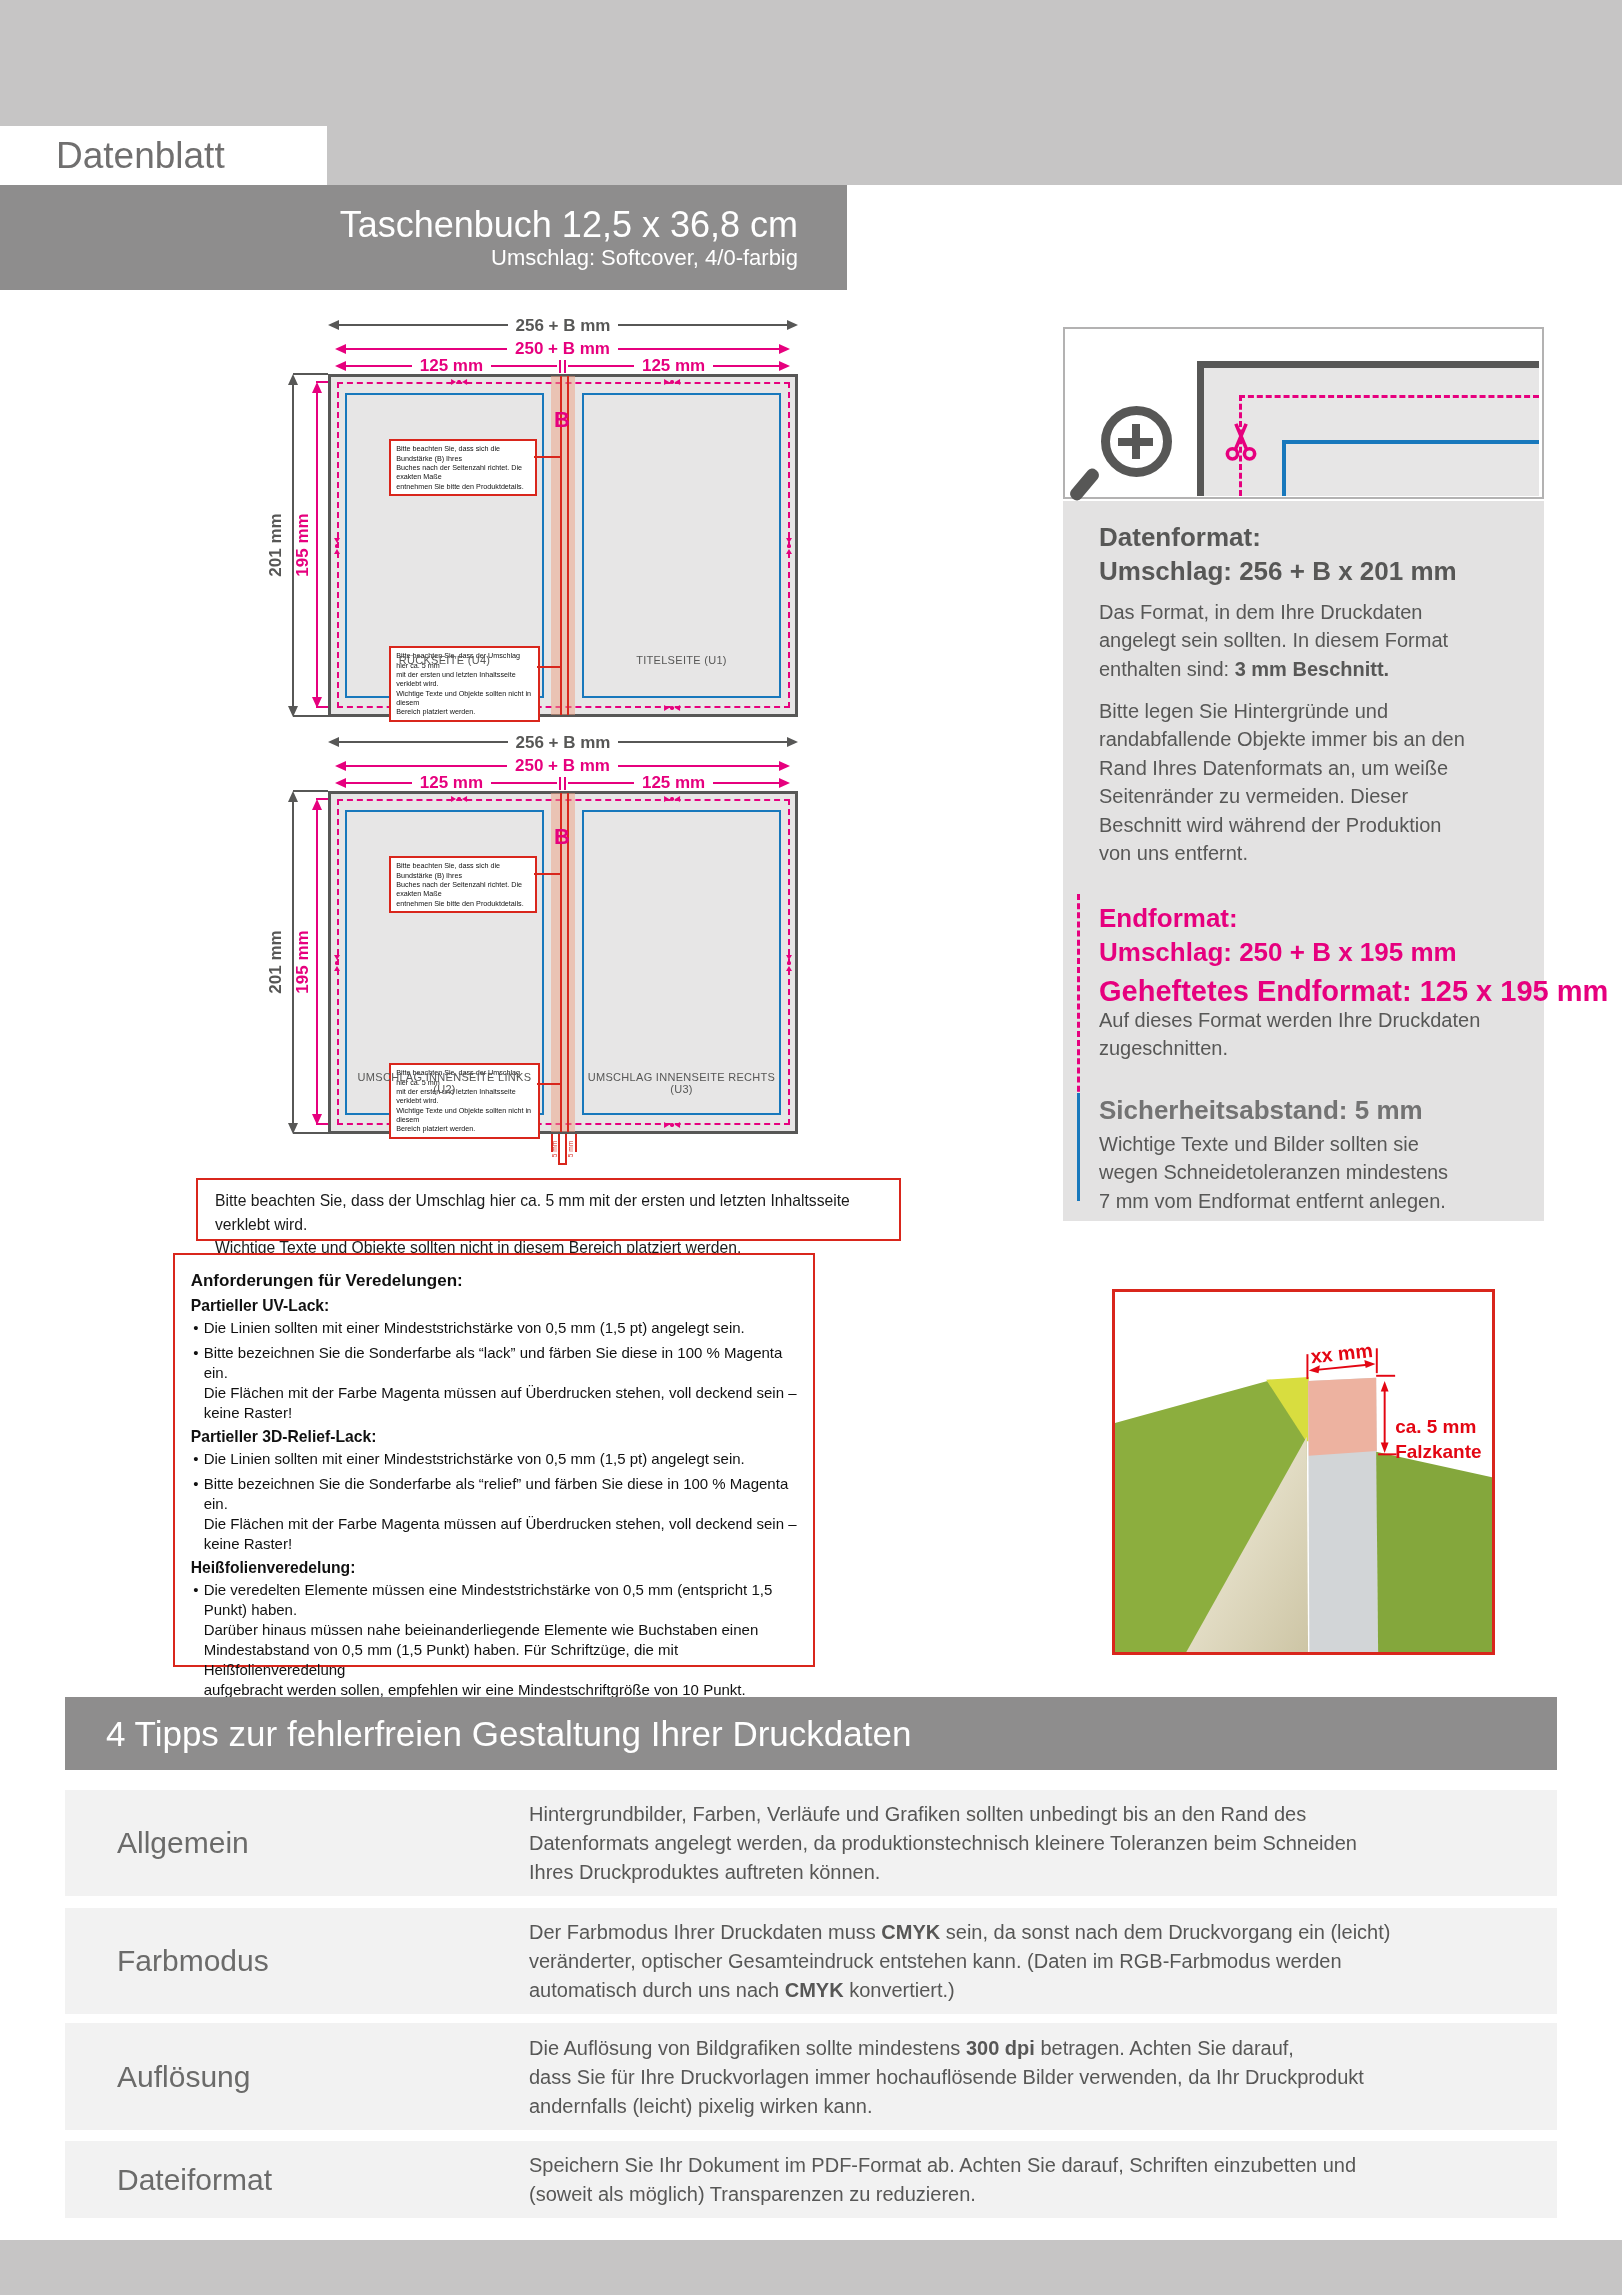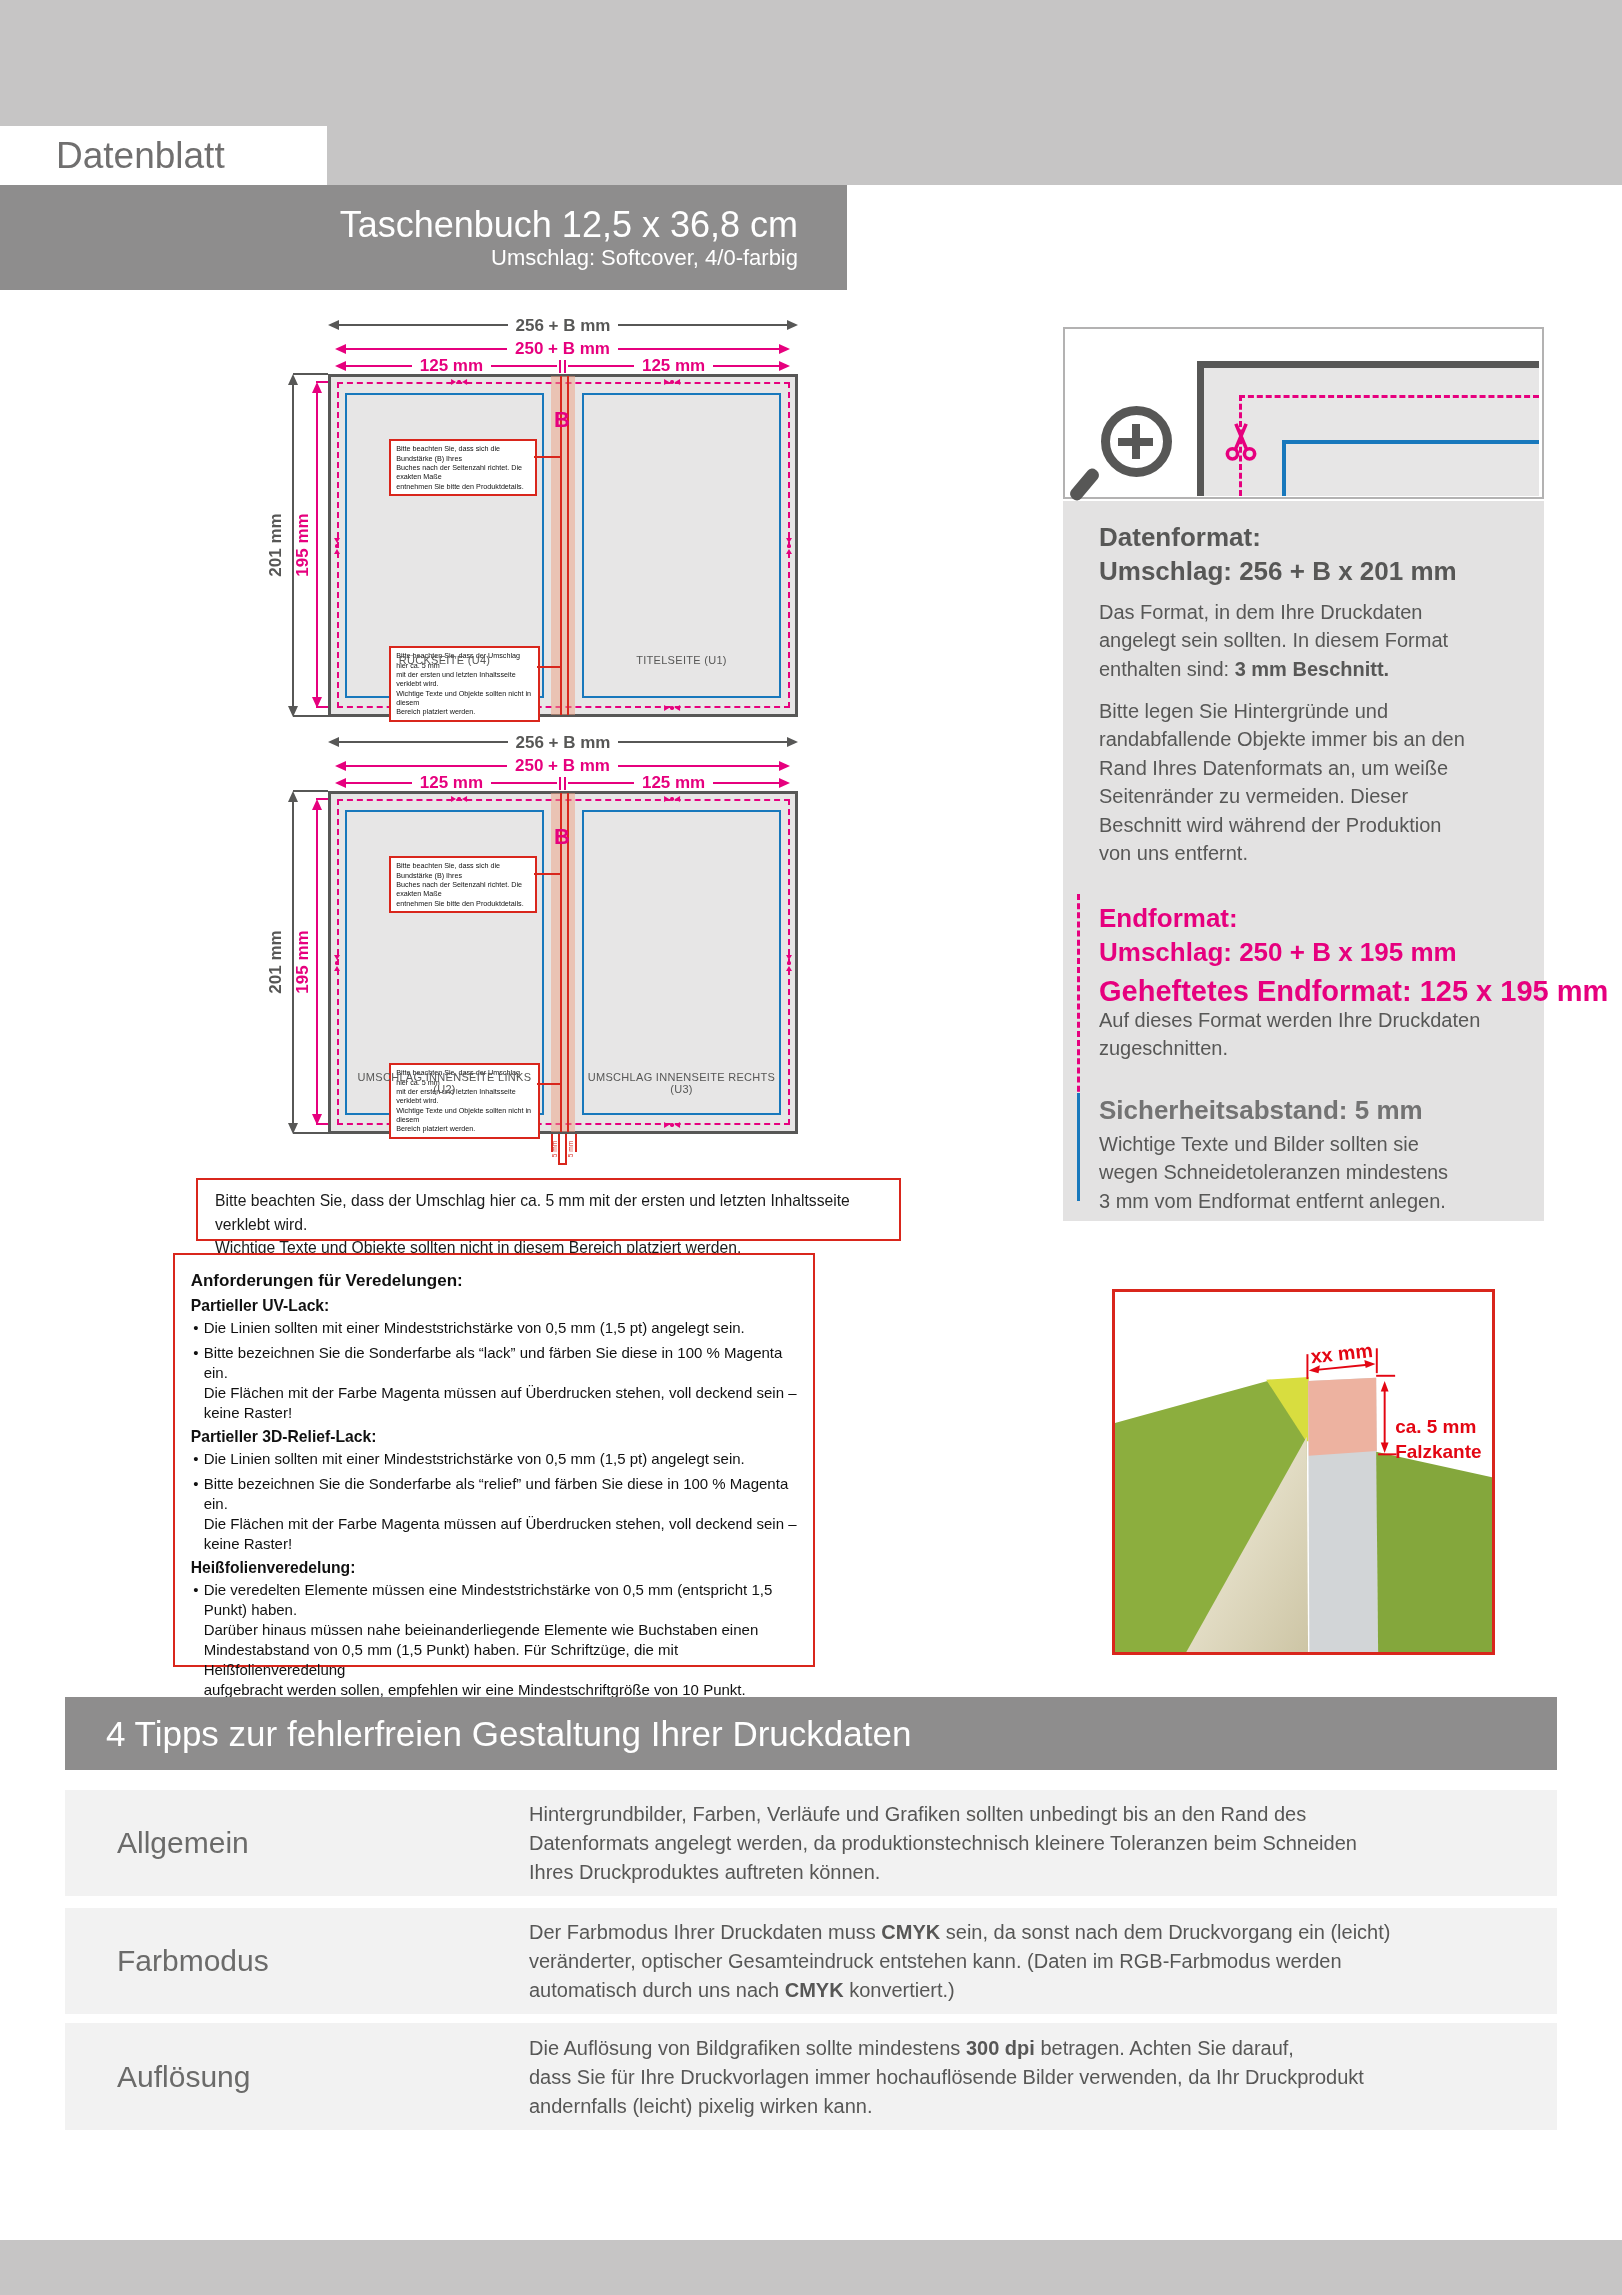--- a/index.html
+++ b/index.html
@@ -370,21 +370,21 @@
     <div class="h40 mag" style="top:402px">Endformat:</div>
     <div class="h40 mag" style="top:436px">Umschlag: 250 + B x 195 mm</div>
     <div class="h33 mag" style="top:474px">Geheftetes Endformat: 125 x 195 mm</div>
     <div class="body31" style="top:505px">Auf dieses Format werden Ihre Druckdaten
 zugeschnitten.</div>
 
     <div class="vruleS" style="top:592px;height:108px"></div>
     <div class="h40 blu" style="top:594px">Sicherheitsabstand: 5 mm</div>
     <div class="body31" style="top:629px">Wichtige Texte und Bilder sollten sie
 wegen Schneidetoleranzen mindestens
-3 mm vom Endformat entfernt anlegen.</div>
+7 mm vom Endformat entfernt anlegen.</div>
   </div>
 
   <div class="gluenote">Bitte beachten Sie, dass der Umschlag hier ca. 5 mm mit der ersten und letzten Inhaltsseite verklebt wird.
 Wichtige Texte und Objekte sollten nicht in diesem Bereich platziert werden.</div>
 
   <div class="reqbox">
     <div class="req-title">Anforderungen für Veredelungen:</div>
     <div class="req-h">Partieller UV-Lack:</div>
     <div class="req-b">Die Linien sollten mit einer Mindeststrichstärke von 0,5 mm (1,5 pt) angelegt sein.</div>
     <div class="req-b">Bitte bezeichnen Sie die Sonderfarbe als “lack” und färben Sie diese in 100 % Magenta ein.
@@ -448,16 +448,21 @@
     <div class="tt"><span>Der Farbmodus Ihrer Druckdaten muss </span><span style="font-weight: bold;">CMYK</span><span> sein, da sonst nach dem Druckvorgang ein (leicht)
 veränderter, optischer Gesamteindruck entstehen kann. (Daten im RGB-Farbmodus werden
 automatisch durch uns nach </span><span style="font-weight: bold;">CMYK</span><span> konvertiert.)</span></div>
   </div>
   <div class="trow" style="top:2023px;height:107px">
     <div class="tl">Auflösung</div>
     <div class="tt"><span>Die Auflösung von Bildgrafiken sollte mindestens </span><span style="font-weight: bold;">300 dpi</span><span> betragen. Achten Sie darauf,
 dass Sie für Ihre Druckvorlagen immer hochauflösende Bilder verwenden, da Ihr Druckprodukt
 andernfalls (leicht) pixelig wirken kann.</span></div>
   </div>
+  <div class="trow" style="top:2141px;height:77px">
+    <div class="tl">Dateiformat</div>
+    <div class="tt"><span>Speichern Sie Ihr Dokument im PDF-Format ab. Achten Sie darauf, Schriften einzubetten und
+(soweit als möglich) Transparenzen zu reduzieren.</span></div>
+  </div>
 
   <div class="footer"></div>
 </div>
 
 
 </body></html>

